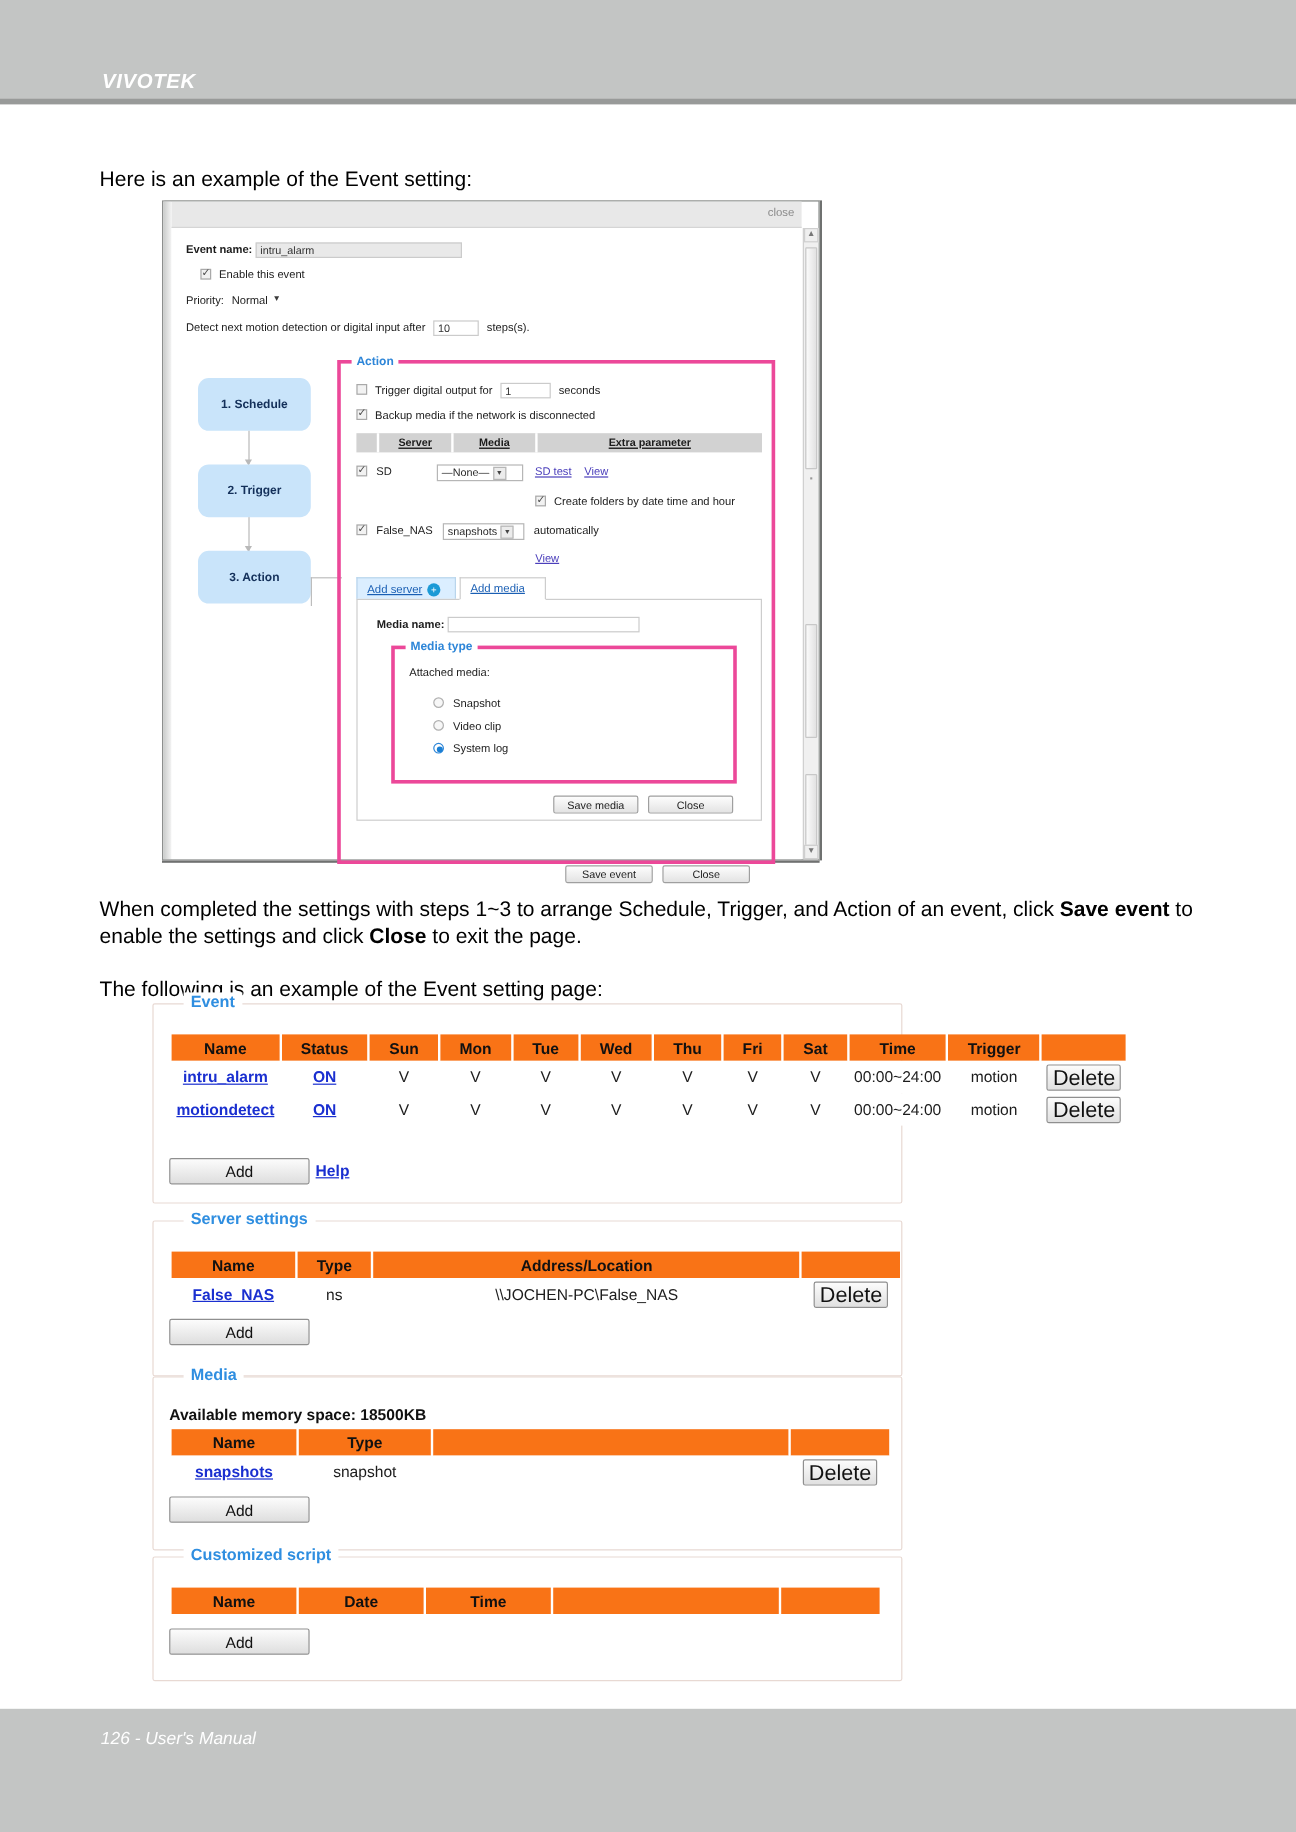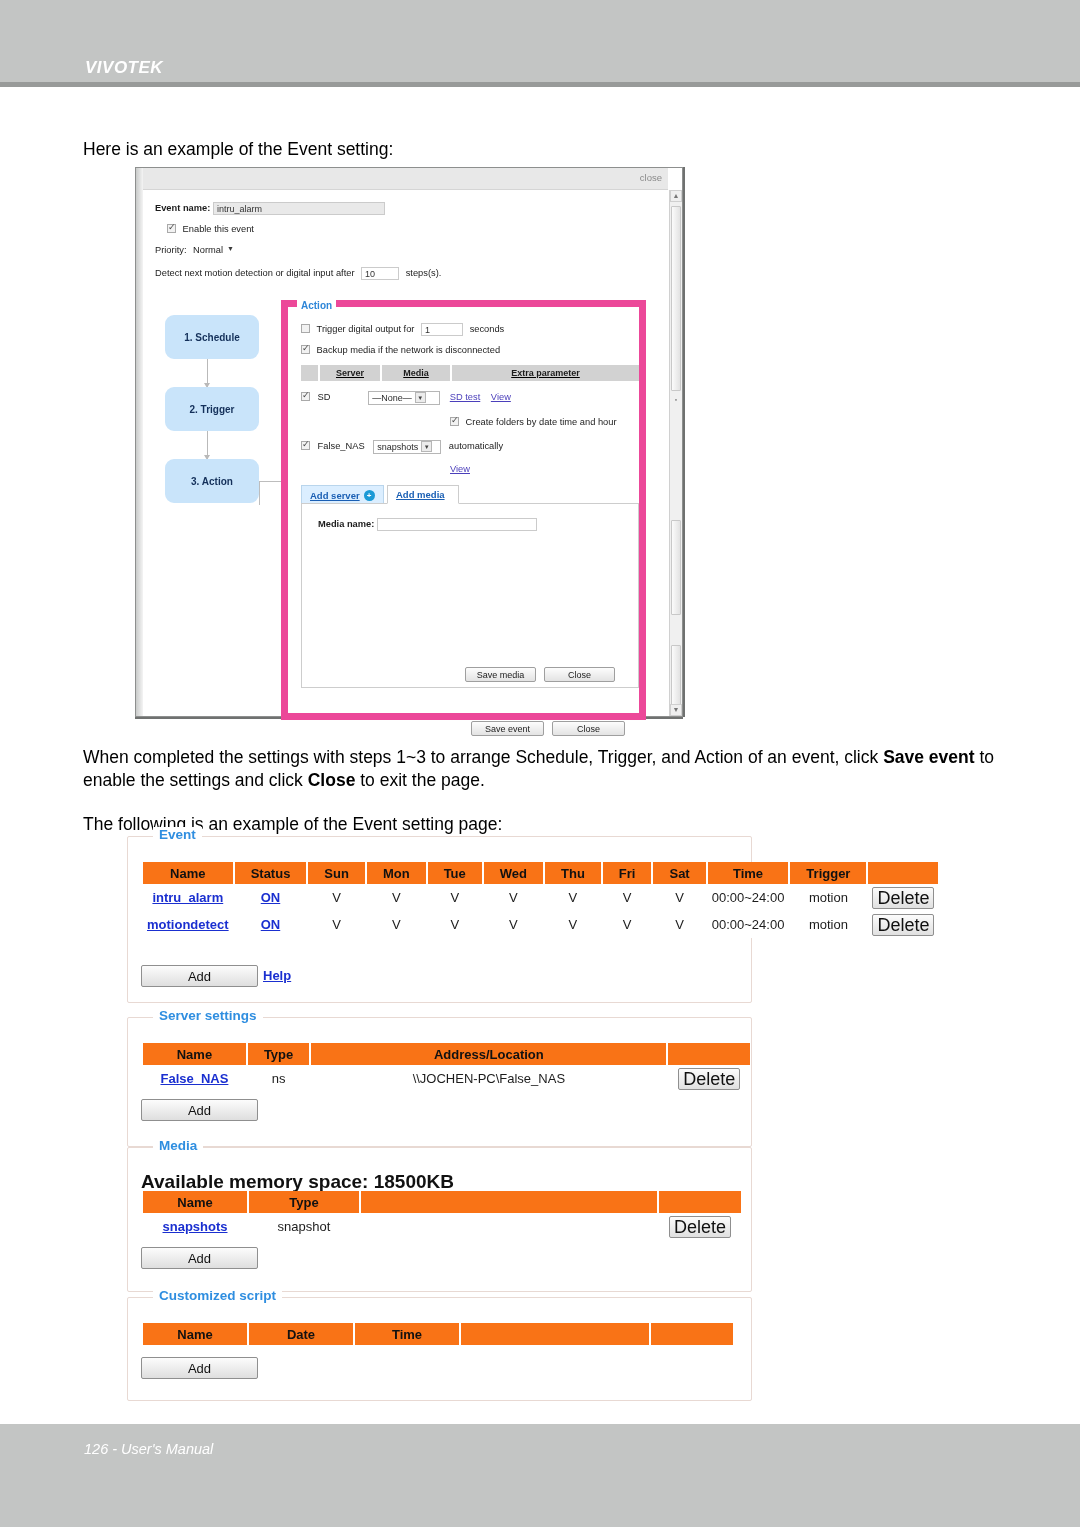--- a/index.html
+++ b/index.html
@@ -152,38 +152,38 @@
     content: ""; position: absolute; left: -3px; bottom: -1px;
     border-left: 3.5px solid transparent; border-right: 3.5px solid transparent;
     border-top: 5px solid #b9b9b9;
   }
   .elbow {
     position: absolute; border-left: 1px solid #bdbdbd; border-top: 1px solid #bdbdbd;
   }
 
   
   .fs {
-    position: absolute; border: 7px solid #ec4899;
+    position: absolute; border: 3px solid #ec4899;
   }
   .fs-legend {
     position: absolute; top: -7px; left: 9px; padding: 0 4px;
     background: #ffffff; font-size: 10px; font-weight: bold; color: #2e86d8;
   }
 
   .mini-table { position: absolute; border-collapse: collapse; }
   .mini-table td {
     background: #d2d2d2; font-size: 9px; font-weight: bold; color: #1c1c1c;
     text-align: center; height: 16px; border-right: 2px solid #ffffff;
   }
   .mini-table td:last-child { border-right: none; }
 
   .tabstrip { position: absolute; }
   .tab {
     position: absolute; height: 19px; padding: 1px 8px;
-    font-size: 9.5px; font-weight: bold;
+    font-size: 9.5px; font-weight: normal;
     display: flex; align-items: center; gap: 4px;
   }
   .tab.inactive {
     background: #dbeeff; border: 1px solid #b9d5ec; border-bottom: none;
     color: #1a5fb4;
   }
   .tab.inactive span.t { text-decoration: underline; }
   .tab.active {
     background: #ffffff; border: 1px solid #cdcdcd; border-bottom: 1px solid #ffffff;
     color: #1a5fb4; z-index: 3;
@@ -242,21 +242,21 @@
     background: linear-gradient(to bottom,#fcfcfc,#dedede);
     border: 1px solid #8f8f8f; border-radius: 2px;
     font-size: 13px; color: #111;
     display: flex; align-items: center; justify-content: center;
   }
   .help-lnk {
     position: absolute; color: #1a2fd0; text-decoration: underline;
     font-size: 13px; font-weight: bold;
   }
   .mem-text {
-    position: absolute; font-size: 19px; font-weight: bold; color: #111;
+    position: absolute; font-size: 13px; font-weight: bold; color: #111;
   }
 </style>
 </head>
 <body>
 
 <div class="top-band"></div>
 <div class="top-band-rule"></div>
 <div class="brand">VIVOTEK</div>
 
 <div class="bottom-band"></div>
@@ -375,20 +375,37 @@
           <span class="t">Add media</span>
         </div>
       </div>
 
       <div style="position:absolute; left:13px; top:196px; width:338px; height:185px; border:1px solid #cdcdcd; background:#fff;">
         <div class="f-row" style="left:16px; top:14px;">
           <span class="lbl-bold">Media name:</span>
           <span class="txtbox white" style="width:160px;" placeholder=""></span>
         </div>
 
+        <div class="fs" style="left:28px; top:38px; width:288px; height:115px;">
+          <div class="fs-legend">Media type</div>
+          <div class="f-row" style="left:12px; top:14px;">Attached media:</div>
+
+          <div class="f-row" style="left:32px; top:40px;">
+            <span class="radio"></span>
+            <span style="margin-left:5px;">Snapshot</span>
+          </div>
+          <div class="f-row" style="left:32px; top:59px;">
+            <span class="radio"></span>
+            <span style="margin-left:5px;">Video clip</span>
+          </div>
+          <div class="f-row" style="left:32px; top:78px;">
+            <span class="radio on"></span>
+            <span style="margin-left:5px;">System log</span>
+          </div>
+        </div>
 
         <div class="btn-s" style="left:163px; top:163px; width:71px;">Save media</div>
         <div class="btn-s" style="left:242px; top:163px; width:71px;">Close</div>
       </div>
     </div>
 
     <div class="btn-s" style="left:328px; top:531px; width:73px;">Save event</div>
     <div class="btn-s" style="left:409px; top:531px; width:73px;">Close</div>
   </div>
 </div>

